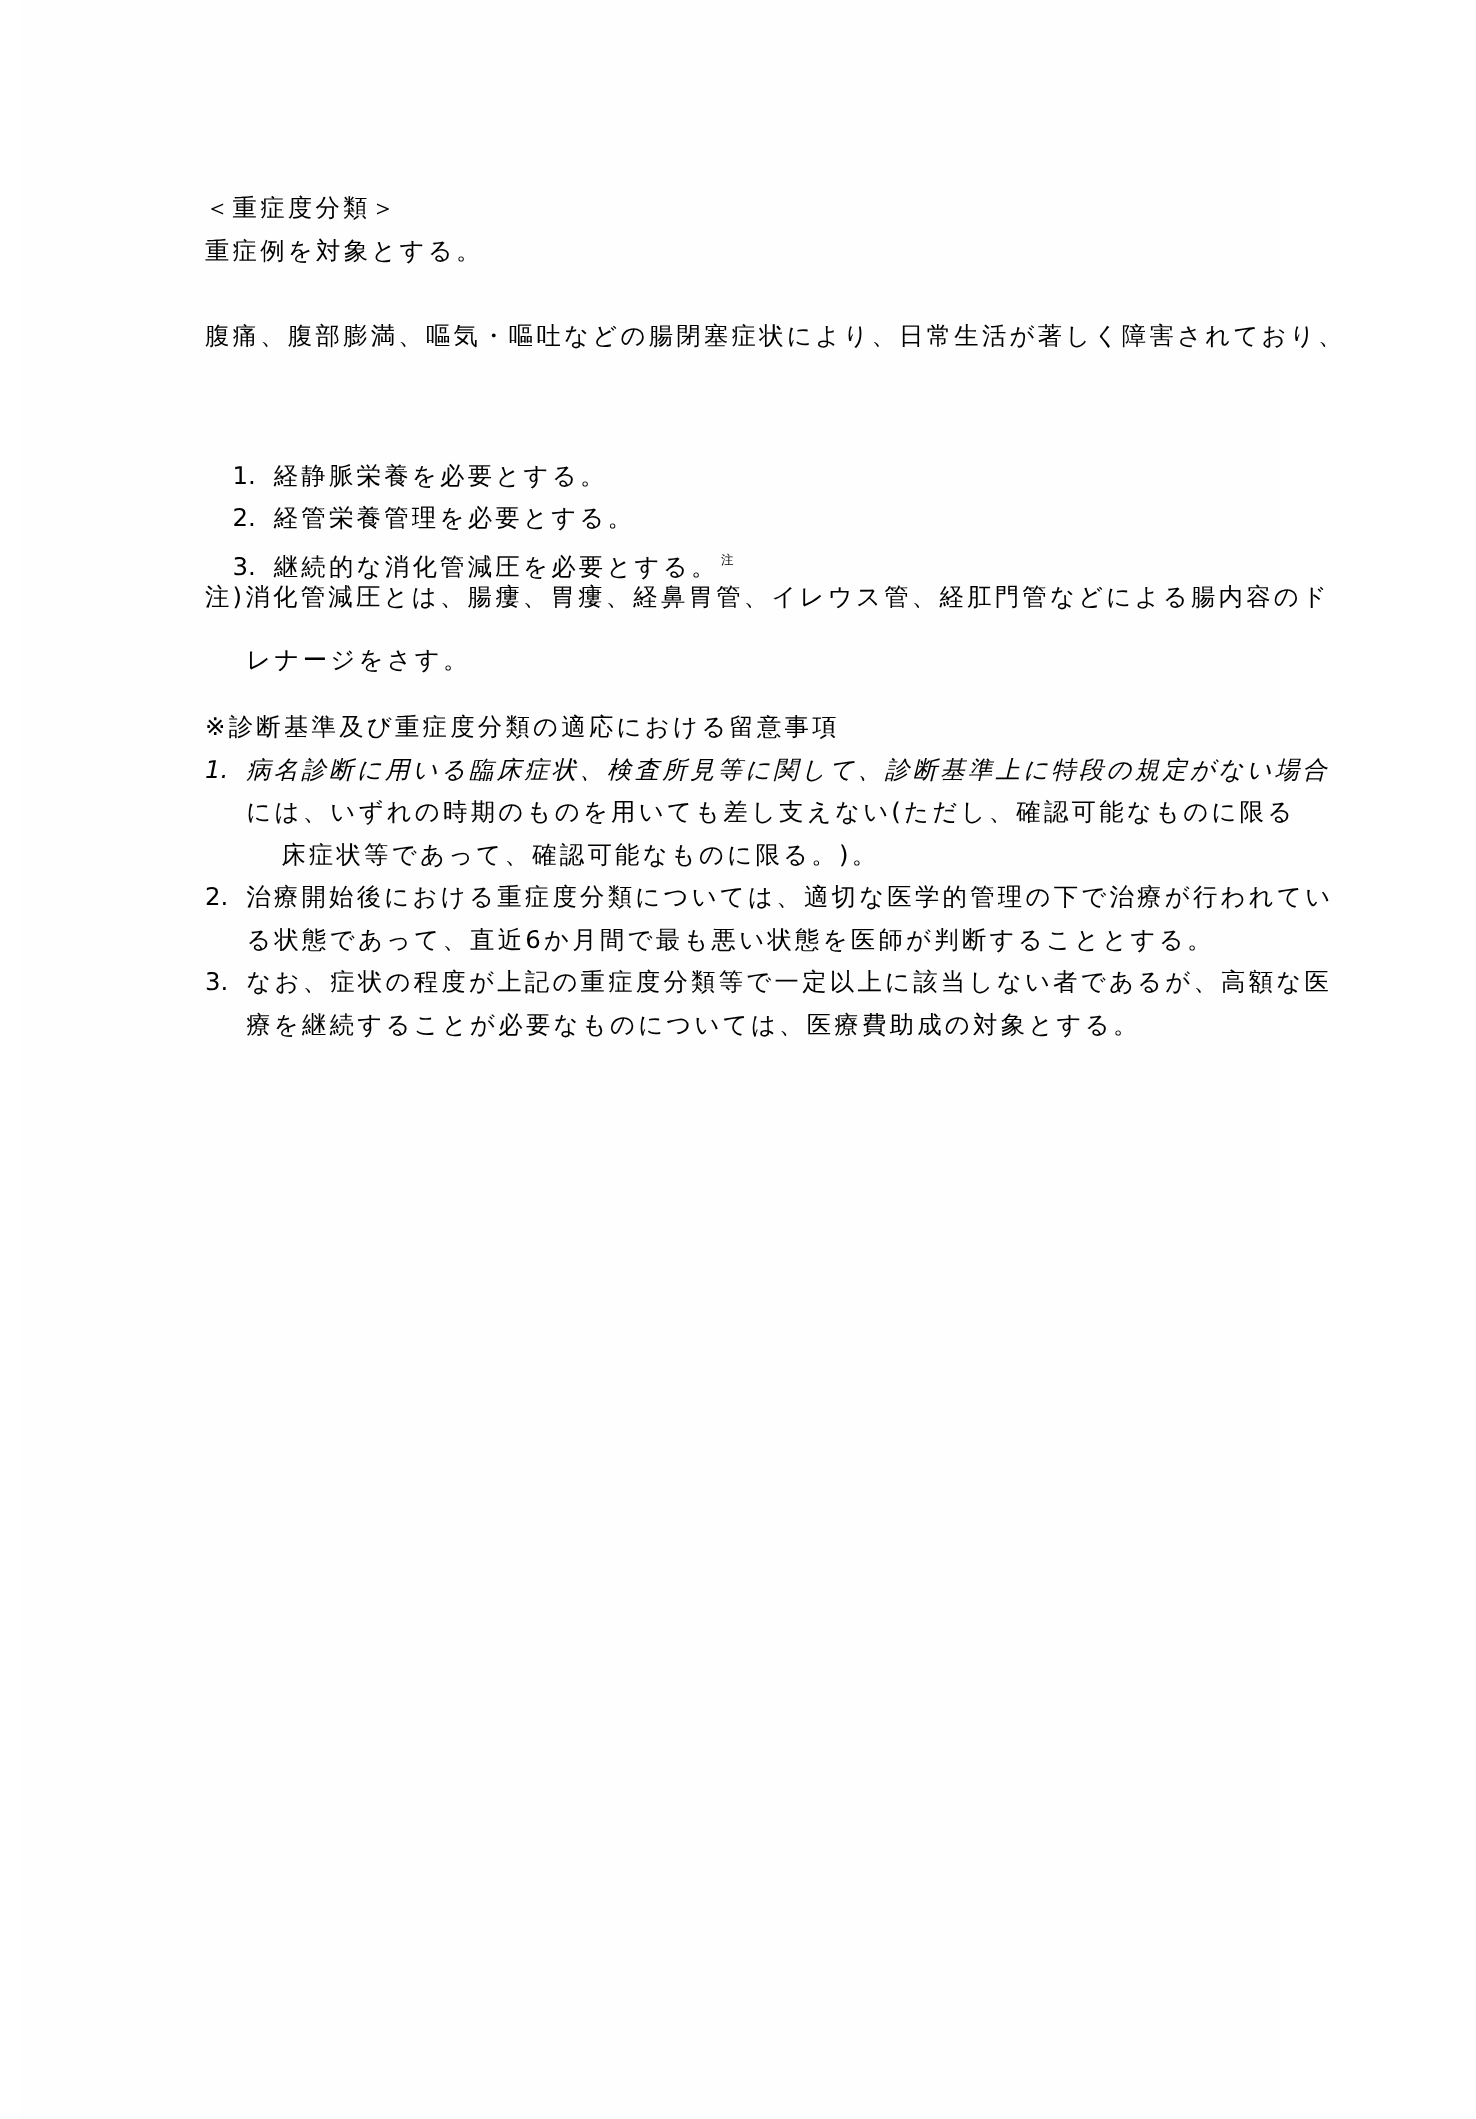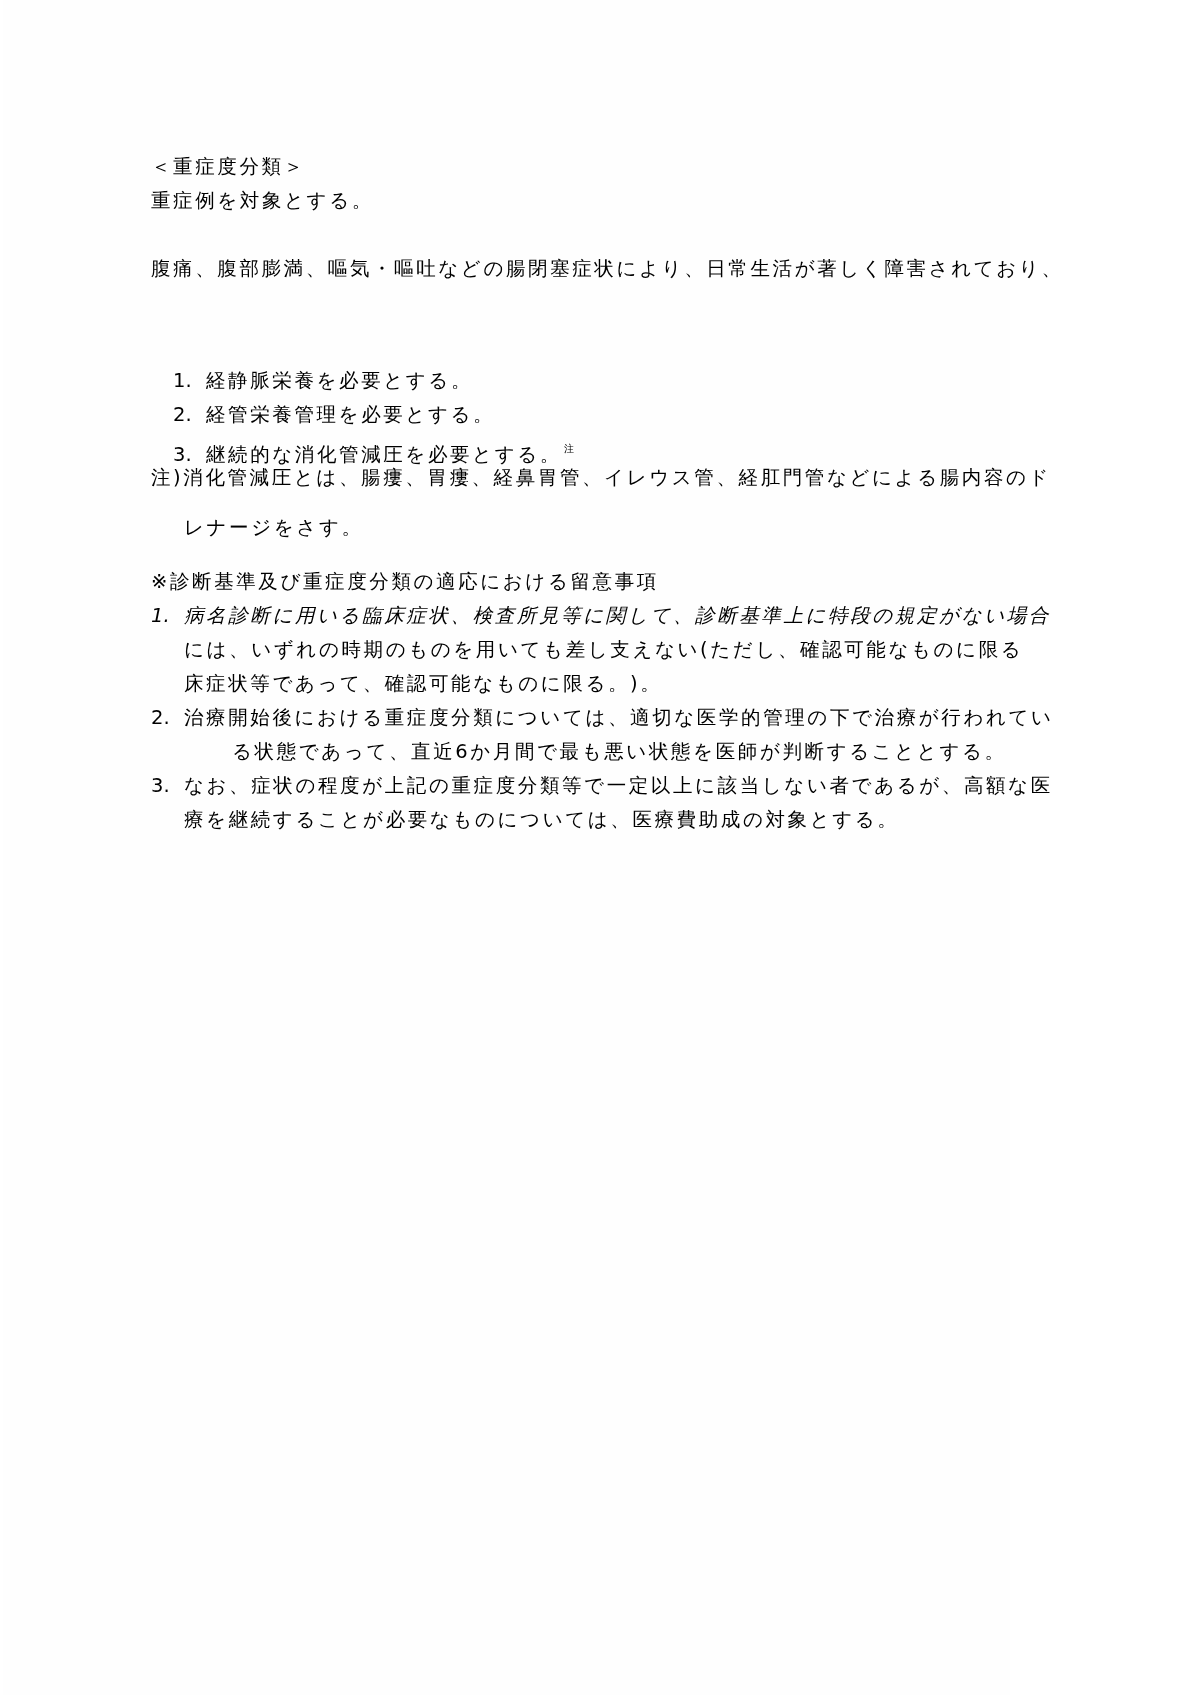--- a/index.html
+++ b/index.html
@@ -10,21 +10,21 @@
     body {
       width: 1181px;
       height: 1695px;
       position: relative;
       overflow: hidden;
       font-family: "DejaVu Sans", "Liberation Sans", sans-serif;
       color: #000000;
     }
     .page {
       position: absolute;
-      left: 3px; top: 0;
+      left: 16px; top: 0;
       width: 1007px; height: 1695px;
       background: #fefefe;
     }
     .line {
       position: absolute;
       left: 148px;
       font-size: 19.5px;
       line-height: 24px;
       white-space: nowrap;
       letter-spacing: 2.6px;
@@ -65,25 +65,25 @@
 
   <div class="line" style="top:466px;">注)消化管減圧とは、腸瘻、胃瘻、経鼻胃管、イレウス管、経肛門管などによる腸内容のド</div>
   <div class="line indent2" style="top:500px;margin-top:16px;">レナージをさす。</div>
 
   <div class="line" style="top:570px;">※診断基準及び重症度分類の適応における留意事項</div>
 
   <div class="line" style="top:604px;font-style:italic;">
     <span class="num">1.</span><span>病名診断に用いる臨床症状、検査所見等に関して、診断基準上に特段の規定がない場合</span>
   </div>
   <div class="line indent2" style="top:638px;">には、いずれの時期のものを用いても差し支えない(ただし、確認可能なものに限る</div>
-  <div class="line indent2" style="top:672px;">床症状等であって、確認可能なものに限る。)。</div>
+  <div class="line indent2" style="top:672px;margin-left:28px;">床症状等であって、確認可能なものに限る。)。</div>
 
   <div class="line" style="top:706px;">
     <span class="num">2.</span><span>治療開始後における重症度分類については、適切な医学的管理の下で治療が行われてい</span>
   </div>
-  <div class="line indent2" style="top:740px;margin-left:48px;">る状態であって、直近6か月間で最も悪い状態を医師が判断することとする。</div>
+  <div class="line indent2" style="top:740px;">る状態であって、直近6か月間で最も悪い状態を医師が判断することとする。</div>
 
   <div class="line" style="top:774px;">
     <span class="num">3.</span><span>なお、症状の程度が上記の重症度分類等で一定以上に該当しない者であるが、高額な医</span>
   </div>
   <div class="line indent2" style="top:808px;">療を継続することが必要なものについては、医療費助成の対象とする。</div>
 
 </div>
 
 </body></html>

